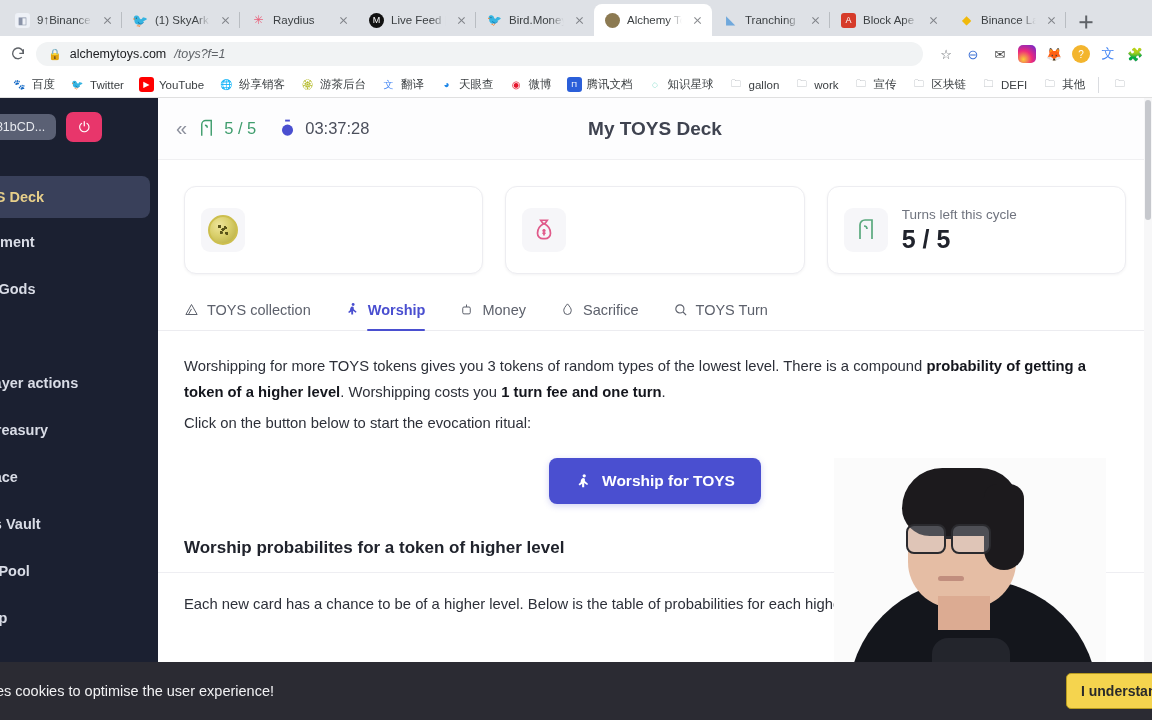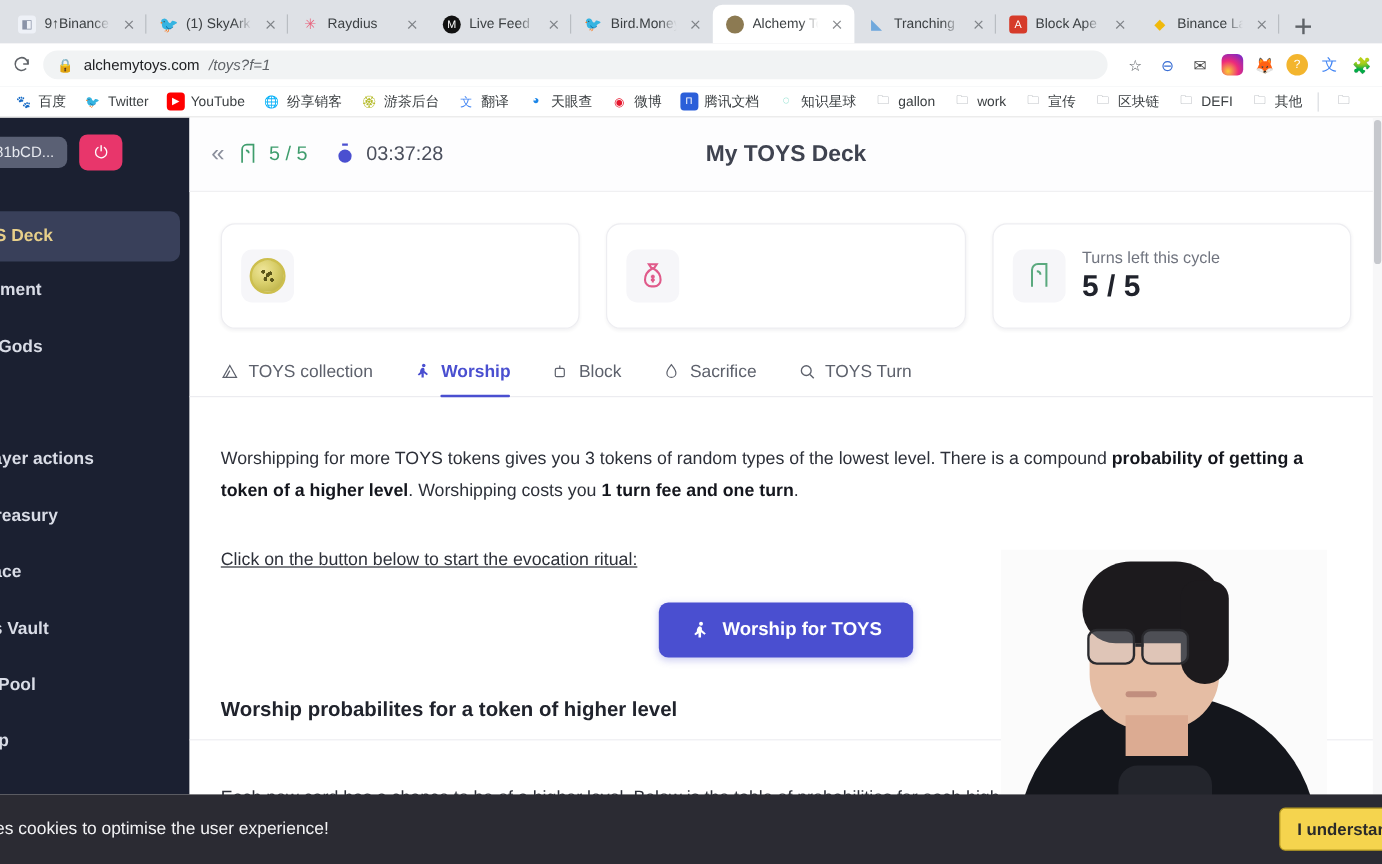--- a/index.html
+++ b/index.html
@@ -150,23 +150,23 @@
     display:flex; align-items:flex-start; gap:8px; padding-bottom:12px;
     font-size:14.5px; color:#5d616c; white-space:nowrap; position:relative;
   }
   .ctab.active { color:#4a4fd0; font-weight:bold; }
   .ctab.active::after {
     content:""; position:absolute; left:22px; right:0; bottom:-1px; height:2.5px;
     background:#4a4fd0; border-radius:2px;
   }
 
   .body-copy { padding: 22px 26px 0 26px; }
-  .para { font-size:14.8px; line-height:26px; color:#2d3039;margin-top:17px; }
+  .para { font-size:14.8px; line-height:26px; color:#2d3039; }
   .para b { font-weight:bold; color:#14161d; }
-  .para.spaced { margin-top: 32px; text-decoration: underline; }
+  .para.spaced { margin-top: 5px; }
 
   .worship-wrap { display:flex; justify-content:center; margin-top: 22px; }
   .worship-btn {
     background:#4a4fd0; color:#fff; font-size:15.5px; font-weight:bold;
     border-radius:8px; padding: 14px 26px; display:flex; align-items:center; gap:10px;
     box-shadow: 0 2px 6px rgba(74,79,208,.25);
   }
 
   .section-title {
     font-size:17px; font-weight:bold; color:#20232c;
@@ -483,21 +483,21 @@
               <circle cx="13" cy="4" r="2.3"></circle>
               <path d="M11 7c-2 1-3 3-3 6l-3 3 1.6 1.6L10 15v5h3v-6l4 3 1.6-1.6-4.6-4c0-2 .4-3-1-4z"></path>
             </svg>
           <span>Worship</span>
         </div>
         <div class="ctab">
           <svg width="15" height="15" viewBox="0 0 24 24" fill="none" stroke="#5d616c" stroke-width="1.6">
               <rect x="6" y="8" width="12" height="11" rx="2"></rect>
               <path d="M12 8V4"></path>
             </svg>
-          <span>Block</span>
+          <span>Money</span>
         </div>
         <div class="ctab">
           <svg width="15" height="15" viewBox="0 0 24 24" fill="none" stroke="#5d616c" stroke-width="1.6">
               <path d="M12 3c4 5 6 7 6 11a6 6 0 11-12 0c0-4 2-6 6-11z"></path>
             </svg>
           <span>Sacrifice</span>
         </div>
         <div class="ctab">
           <svg width="15" height="15" viewBox="0 0 24 24" fill="none" stroke="#5d616c" stroke-width="1.8">
               <circle cx="11" cy="11" r="6.5"></circle>

